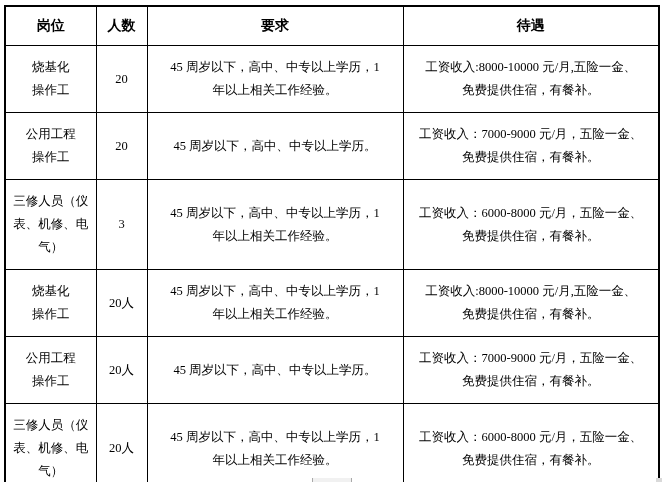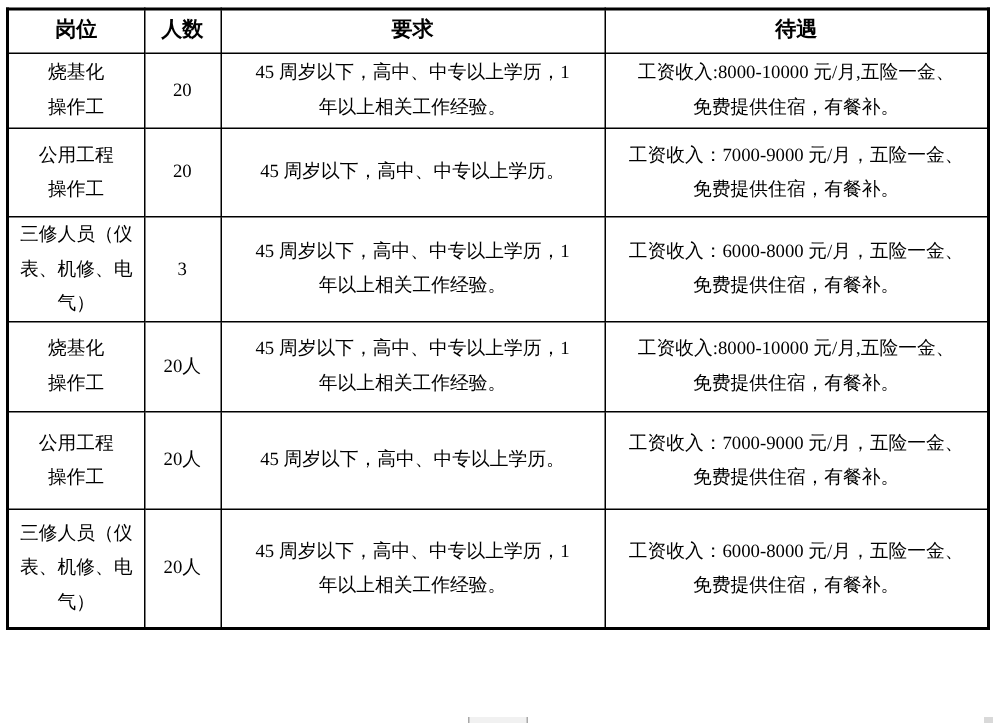--- a/index.html
+++ b/index.html
@@ -21,21 +21,21 @@
     left: 4px;
     top: 5px;
     width: 654px;
     border-collapse: collapse;
     table-layout: fixed;
     border: 2px solid #000000;
   }
   table.job-table th,
   table.job-table td {
     border: 1px solid #000000;
-    padding: 0 4px;
+    padding: 10px 4px;
     text-align: center;
     vertical-align: middle;
     font-size: 12.5px;
     line-height: 23px;
     white-space: pre-line;
     overflow: hidden;
   }
   table.job-table th {
     font-size: 14px;
     font-weight: bold;

